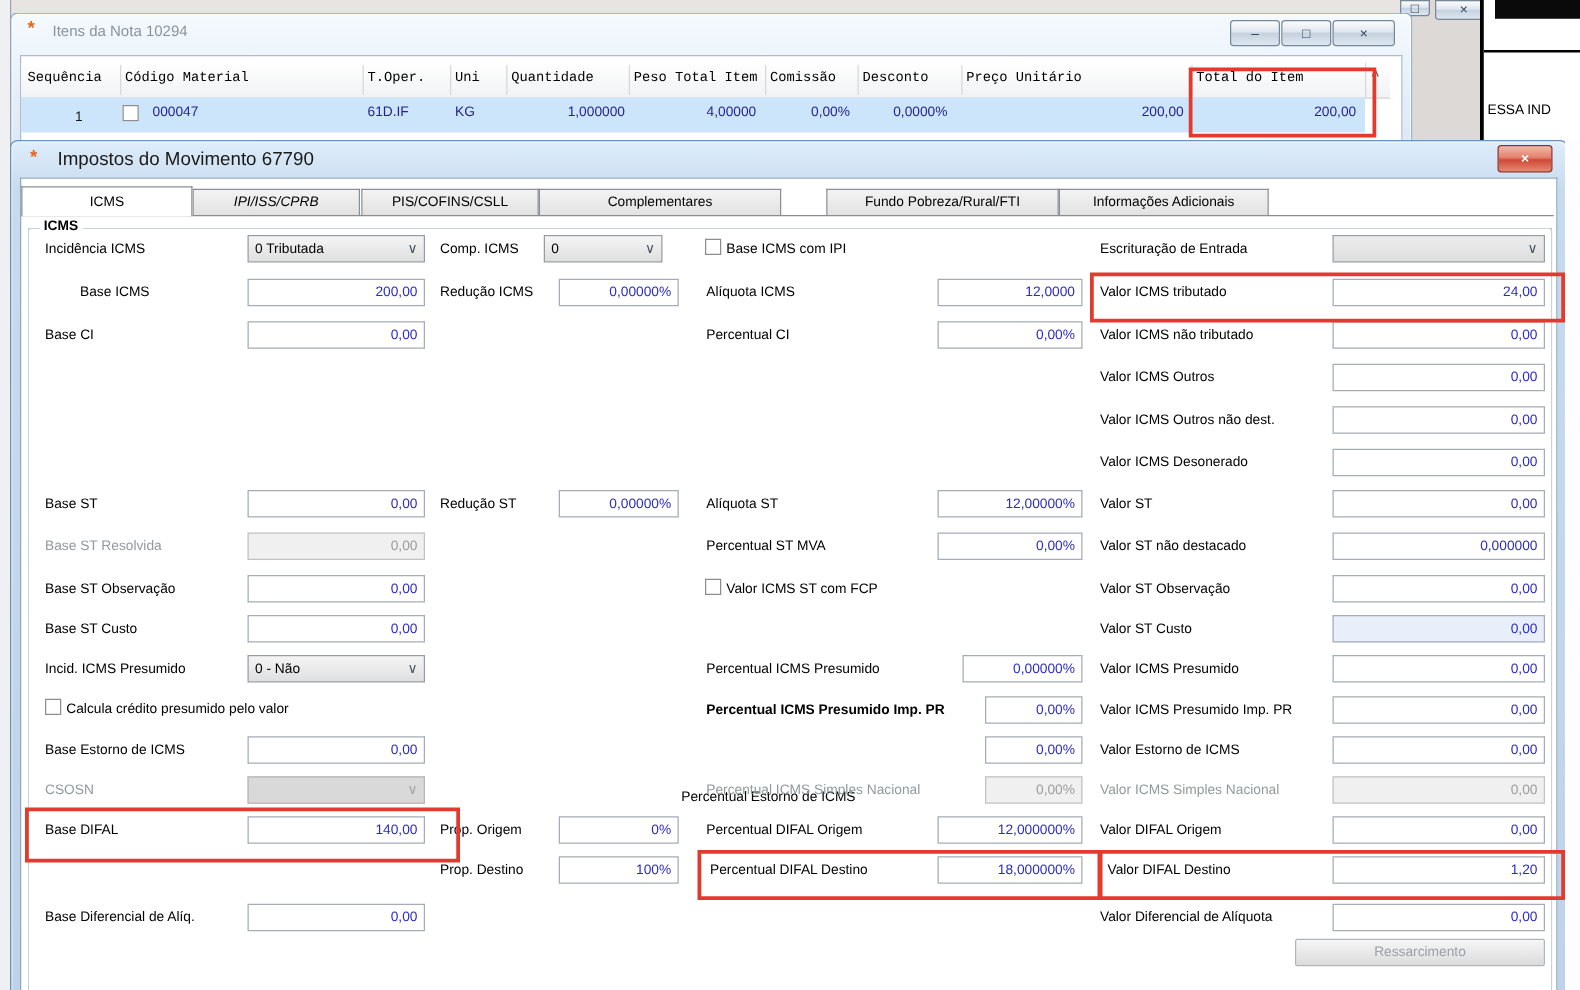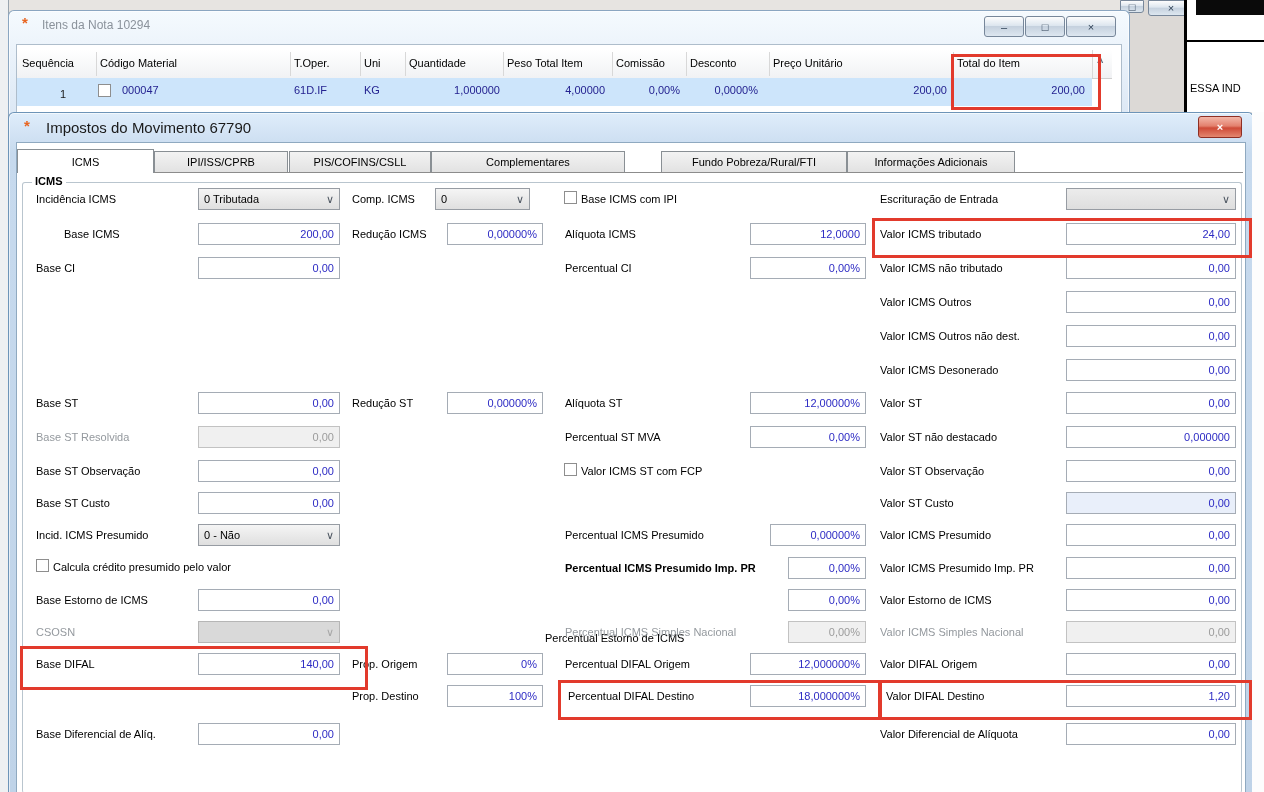--- a/index.html
+++ b/index.html
@@ -29,21 +29,21 @@
        background:linear-gradient(#f3f3f3,#e2e2e2);display:flex;align-items:center;justify-content:center;}
   .tab.on{background:#fff;z-index:5;}
   
   .cap{position:absolute;box-sizing:border-box;background:linear-gradient(#fdfdfd,#dde6ef 45%,#c5d1de 50%,#dde7f0);
        border:1px solid #77879a;border-radius:3px;display:flex;align-items:center;justify-content:center;
        color:#2f4156;font-size:11px;line-height:10px;}
   .cap.red{background:linear-gradient(#f3b7a9,#e3806d 45%,#ce4a37 55%,#e4876f);border-color:#8e2f24;color:#fff;
        font-weight:bold;border-radius:3px;}
   
   .vsep{position:absolute;width:1px;background:#d8d8d8;}
-  .hcell{position:absolute;color:#000;white-space:nowrap;}
+  .hcell{position:absolute;color:#000;white-space:nowrap;font-family:Liberation Mono, monospace;}
   .rcell{position:absolute;color:#242290;white-space:nowrap;}
   .num{text-align:right;}
   .gb-label{position:absolute;background:#fff;padding:0 3px;font-weight:bold;}
   .btn{position:absolute;box-sizing:border-box;background:linear-gradient(#f6f6f6,#dcdcdc);
        border:1px solid #b0b5bb;border-radius:2px;color:#9aa0a6;display:flex;align-items:center;justify-content:center;}
   .appicon{position:absolute;color:#e8641f;font-weight:bold;font-size:15px;line-height:15px;}
 </style>
 </head>
 <body>
 
@@ -124,21 +124,21 @@
   <div class="lb" style="left:46px;top:121px;color:#1a1a1a;font-size:15px;">Impostos do Movimento 67790</div>
   <div class="cap red" style="left:1198px;top:116px;width:44px;height:22px;">
     <span>×</span>
     </div>
   <div class="abs" style="left:16px;top:142px;width:1228px;height:650px;background:#fff;border:1px solid #8fa9c0;border-bottom:none;"></div>
 
   <div class="abs" style="left:17px;top:172px;width:1226px;height:1px;background:#8c8c8c;"></div>
   <div class="tab on" style="left:17px;top:149px;width:137px;height:24px;">
     <span>ICMS</span>
     </div>
-  <div class="tab" style="left:154px;top:151px;width:134px;height:21px;">
+  <div class="tab" style="left:154px;top:151px;width:134px;height:21px;font-style:italic;">
     <span>IPI/ISS/CPRB</span>
     </div>
   <div class="tab" style="left:289px;top:151px;width:142px;height:21px;">
     <span>PIS/COFINS/CSLL</span>
     </div>
   <div class="tab" style="left:431px;top:151px;width:194px;height:21px;">
     <span>Complementares</span>
     </div>
   <div class="tab" style="left:661px;top:151px;width:186px;height:21px;">
     <span>Fundo Pobreza/Rural/FTI</span>
@@ -271,15 +271,16 @@
   <div class="bx" style="left:750px;top:685px;width:116px;">18,000000%</div>
   <div class="rr" style="left:878px;top:680px;width:368px;height:34px;"></div>
   <div class="lb" style="left:886px;top:689px;">Valor DIFAL Destino</div>
   <div class="bx" style="left:1066px;top:685px;width:170px;">1,20</div>
 
   <div class="lb" style="left:36px;top:727px;">Base Diferencial de Alíq.</div>
   <div class="bx" style="left:198px;top:723px;width:142px;">0,00</div>
   <div class="lb" style="left:880px;top:727px;">Valor Diferencial de Alíquota</div>
   <div class="bx" style="left:1066px;top:723px;width:170px;">0,00</div>
 
+  <div class="btn" style="left:1036px;top:751px;width:200px;height:22px;">Ressarcimento</div>
 
   <div class="abs" style="left:1252px;top:112px;width:12px;height:680px;background:#fdfdfd;"></div>
 </div>
 
 </body></html>

